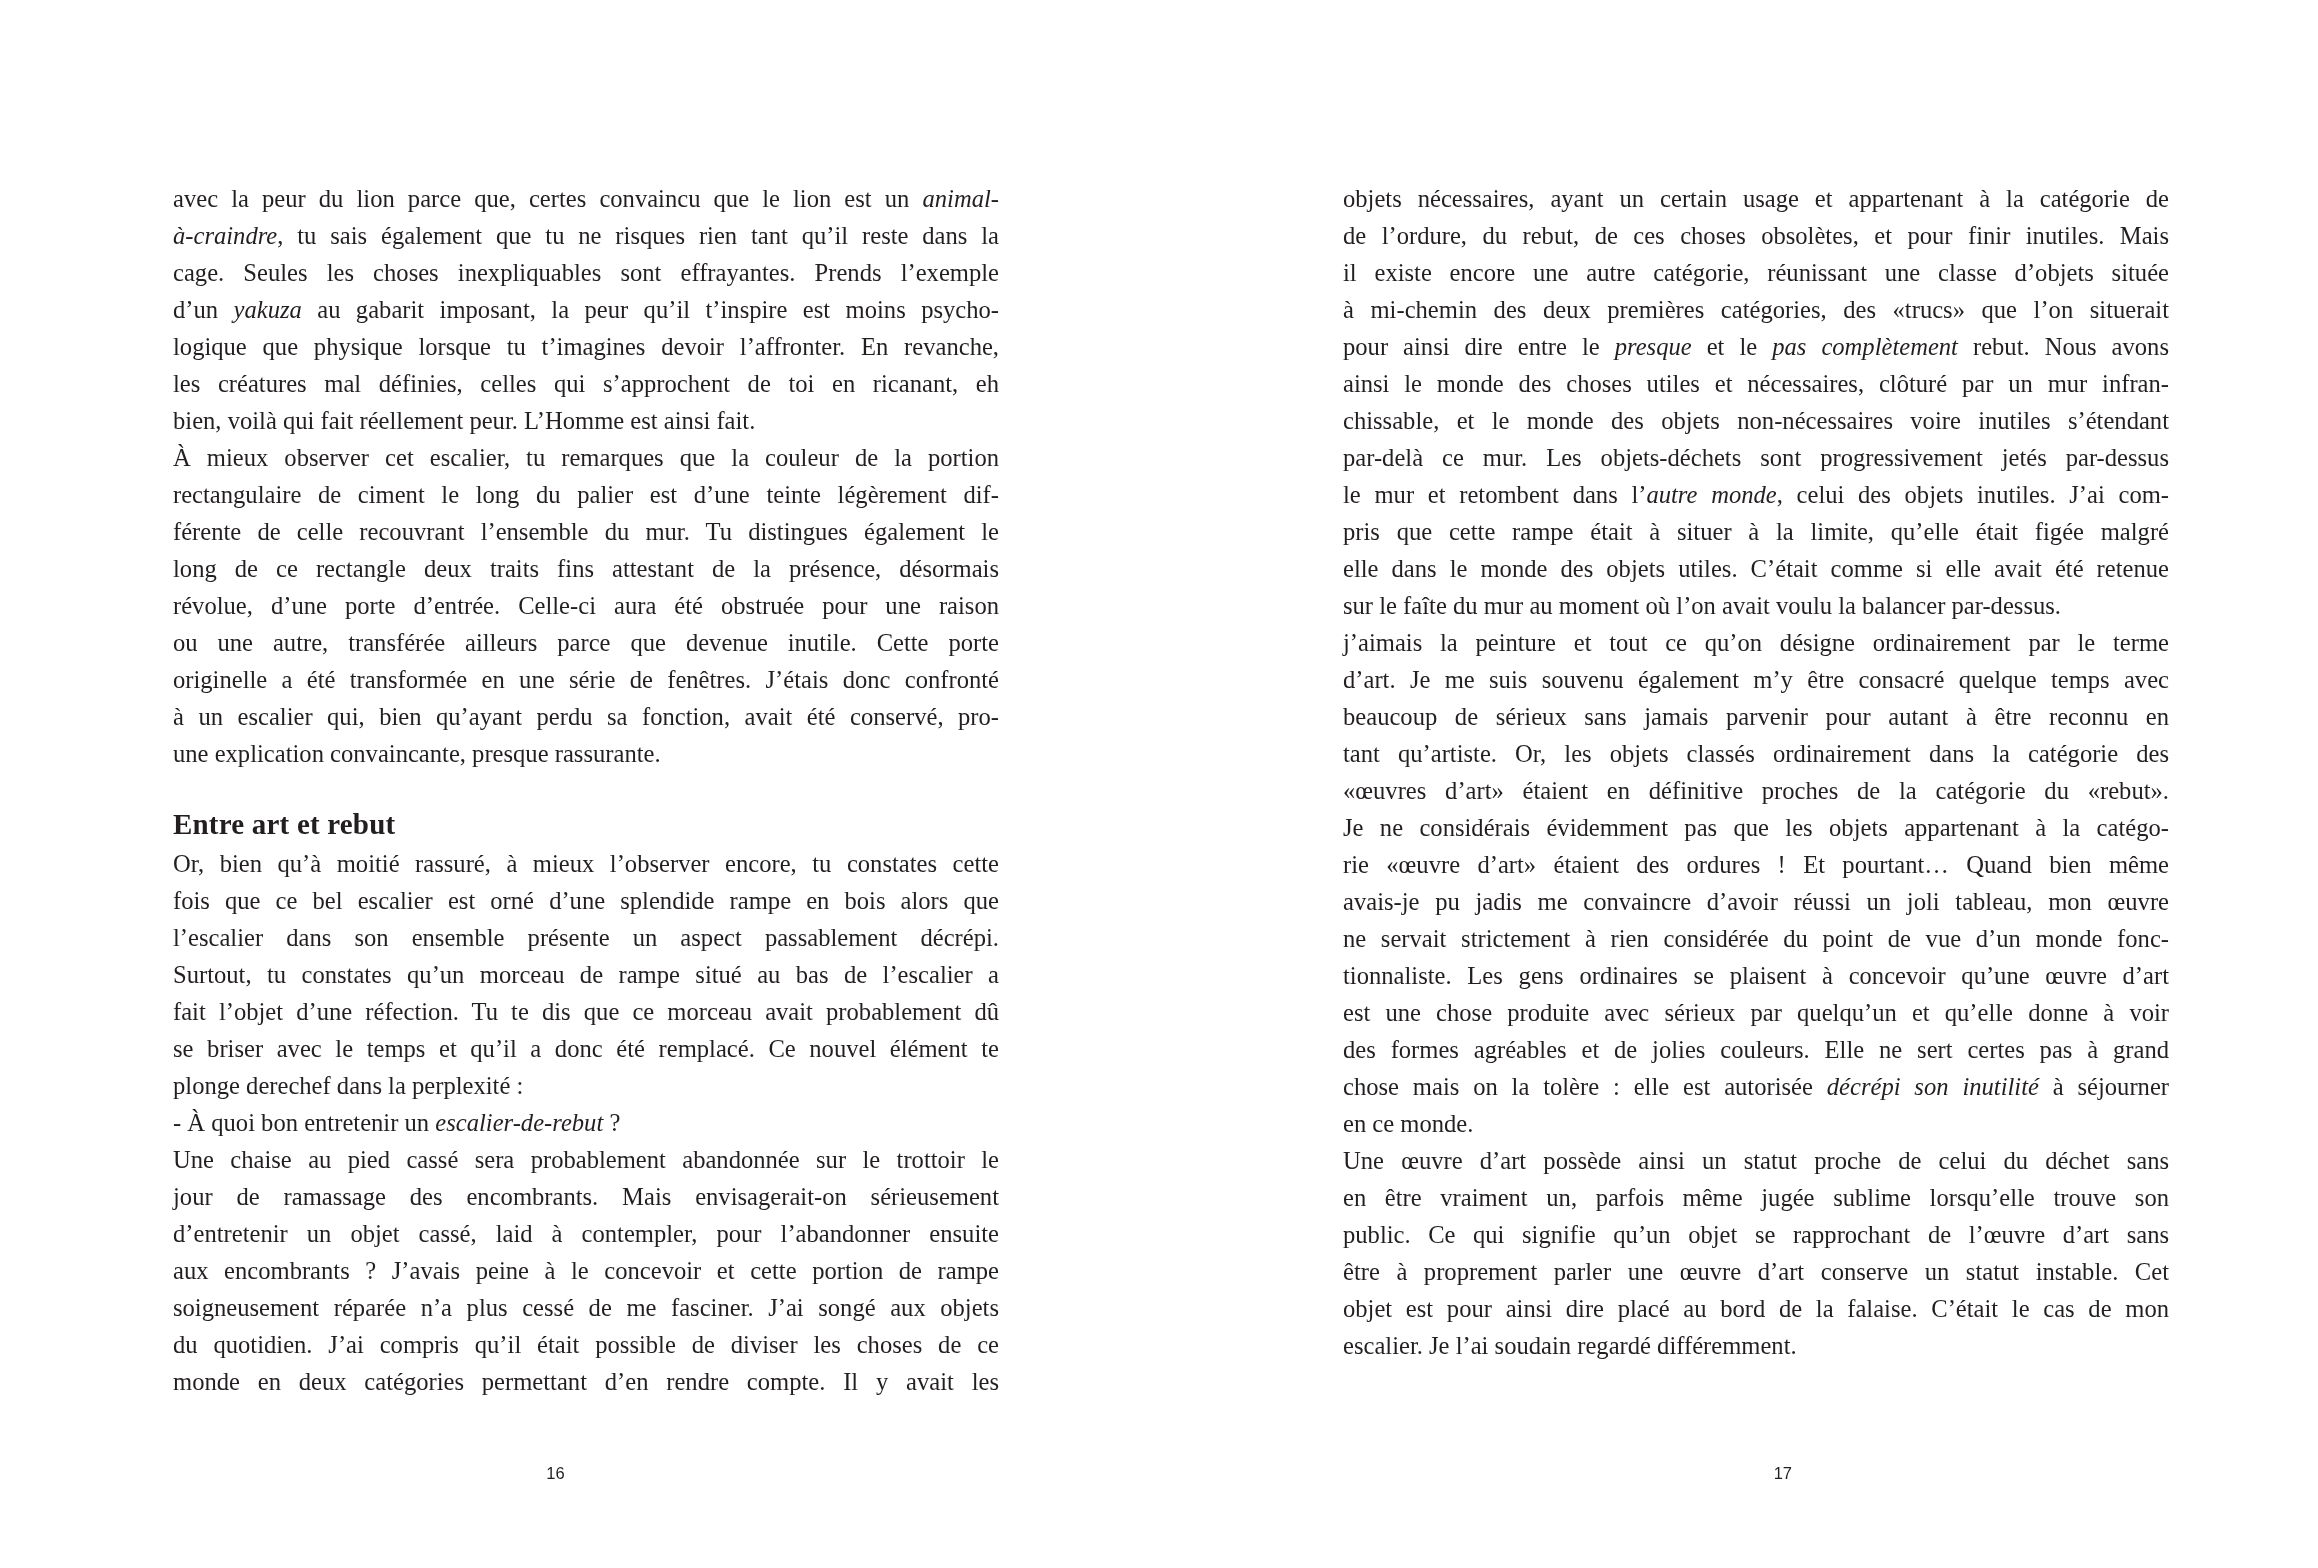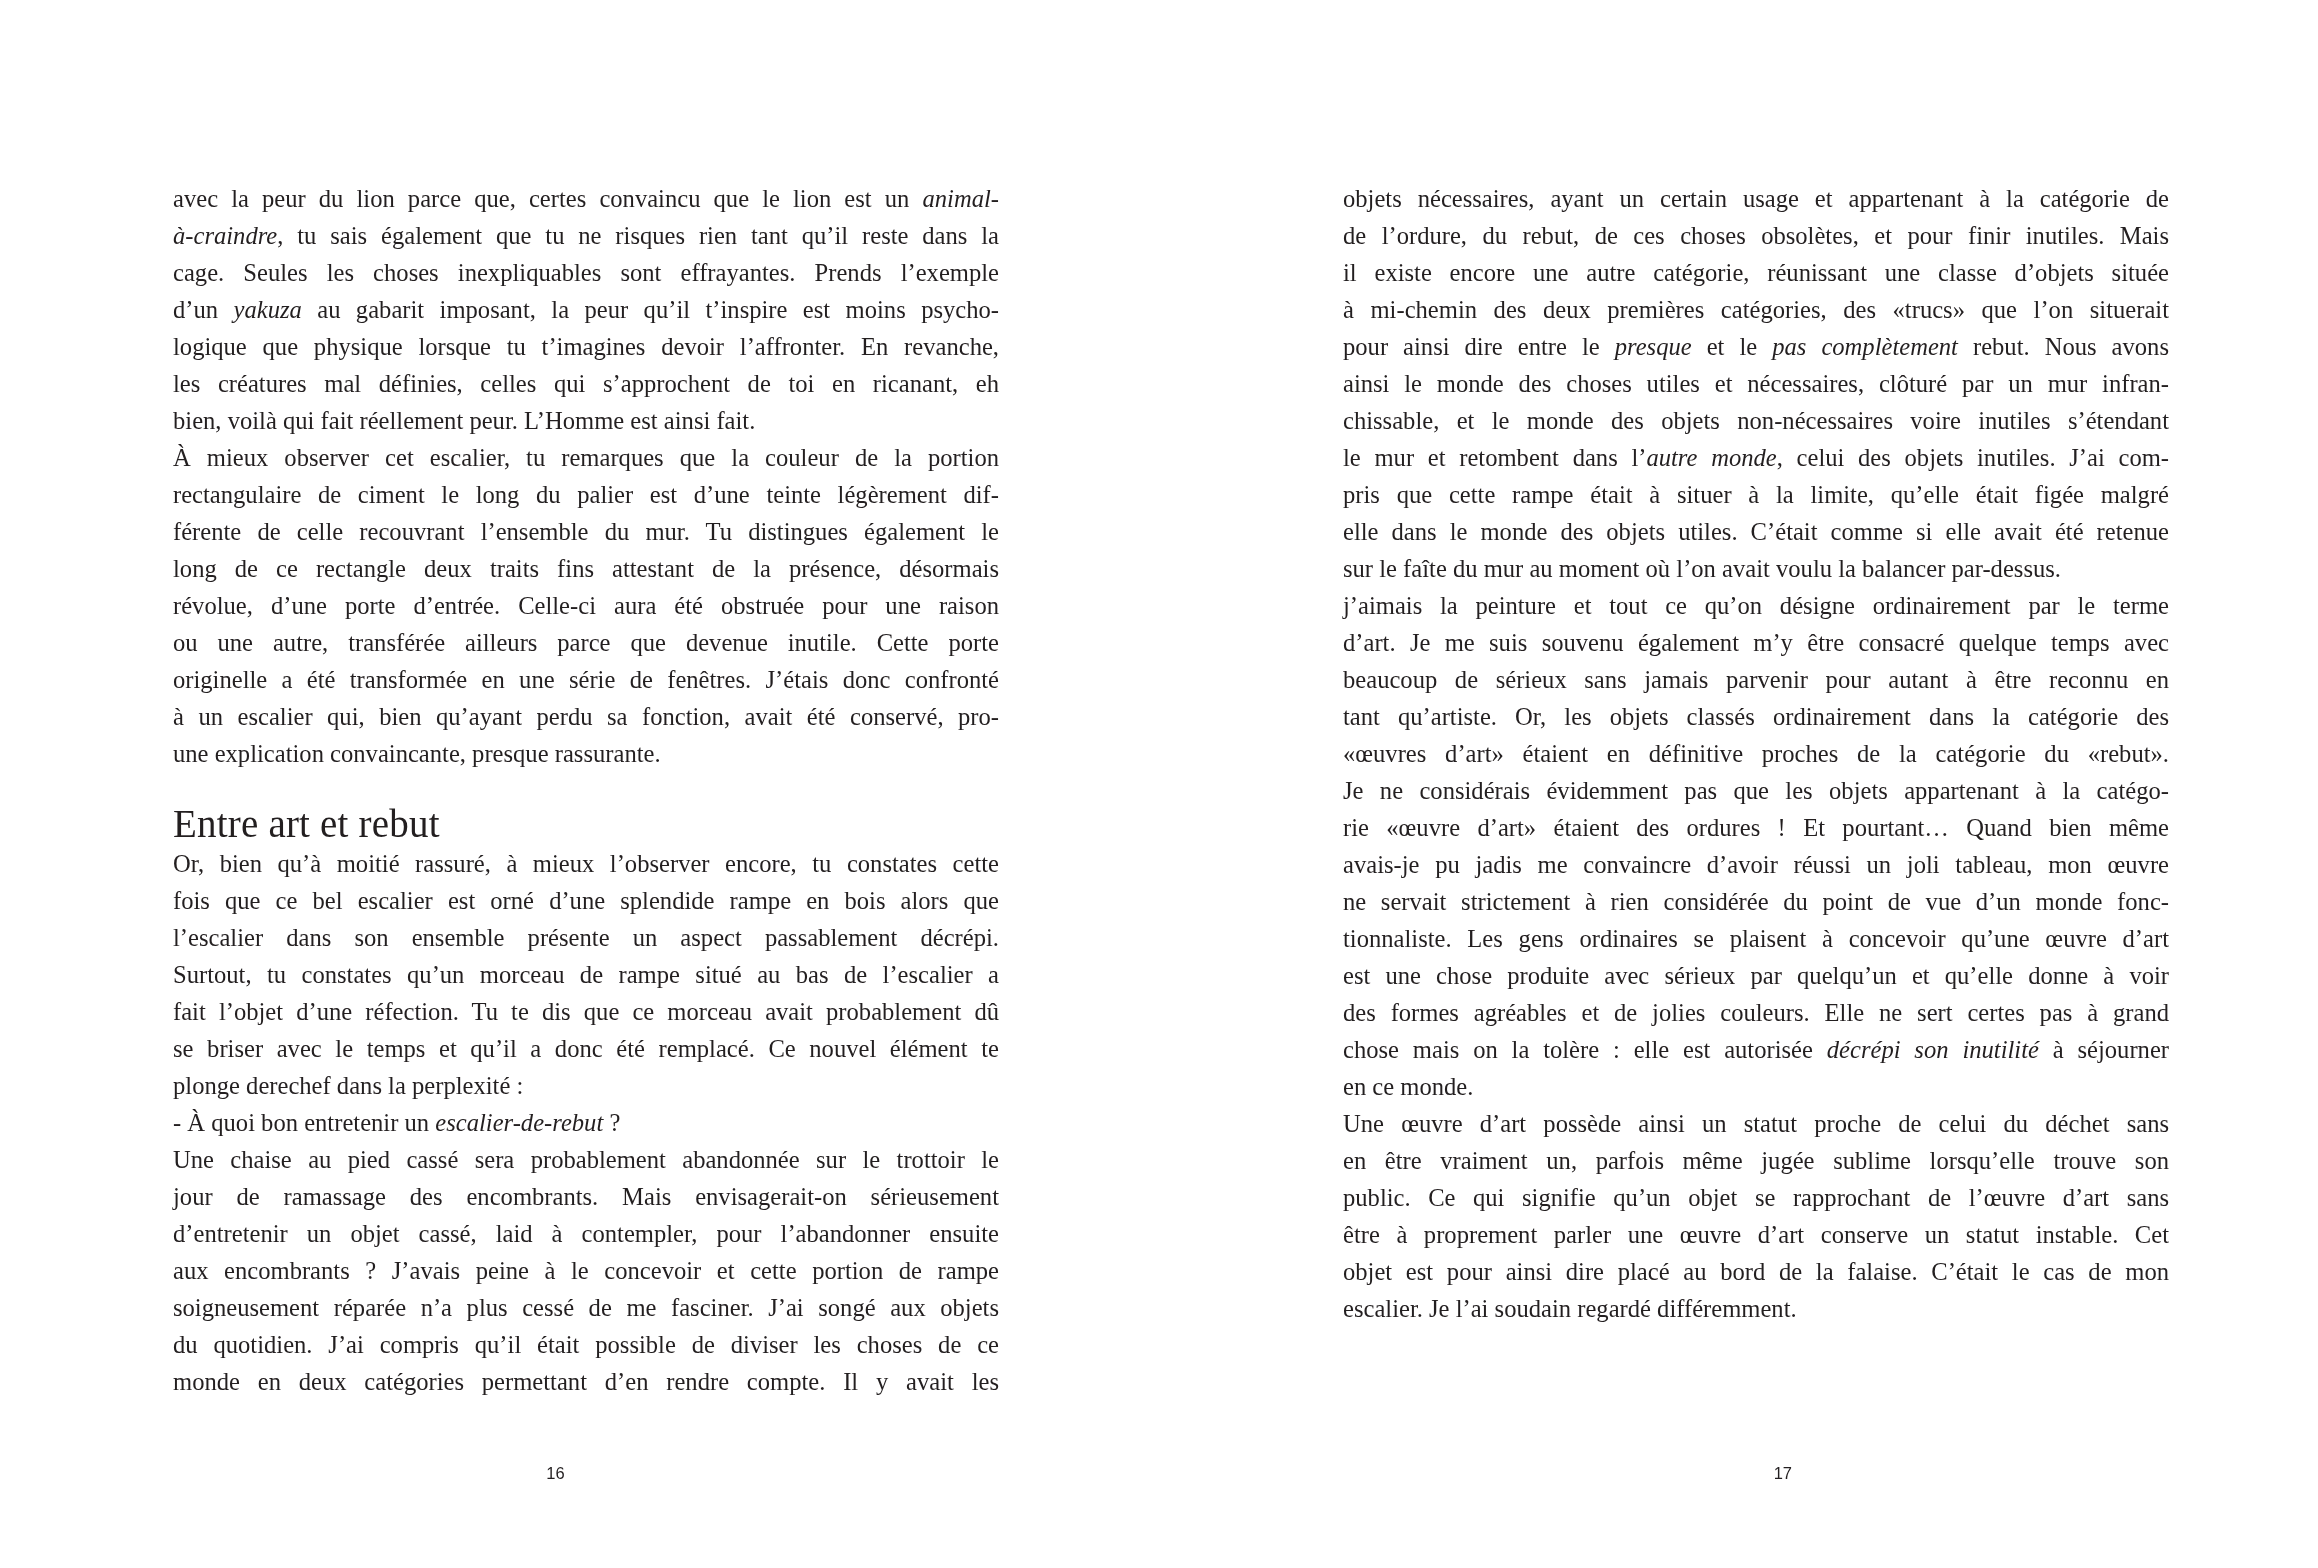--- a/index.html
+++ b/index.html
@@ -9,21 +9,21 @@
   #page-left { left: 0; width: 1159px; }
   #page-right { left: 1159px; width: 1160px; }
   .column { position: absolute; width: 826px; }
   #page-left .column { left: 173px; top: 180px; }
   #page-right .column { left: 184px; top: 180px; }
   .line { display: block; height: 37px; line-height: 37px; font-size: 24.6px;
           text-align: justify; text-align-last: justify; white-space: nowrap; overflow: visible; }
   .line.last { text-align-last: left; }
   .line span { white-space: pre; }
   .it { font-style: italic; }
-  .heading { display: block; font-weight: normal; font-size: 39px; height: 42px;
+  .heading { display: block; font-weight: bold; font-size: 29px; height: 42px;
              line-height: 42px; margin-top: 31px; margin-bottom: 0px; letter-spacing: 0.2px; }
   .folio { position: absolute; top: 1464px; font-size: 16.5px; font-family: "Liberation Sans", "DejaVu Sans", sans-serif;
            color: #231f20; width: 69px; text-align: center; }
   #folio-left { left: 521px; }
   #folio-right { left: 564px; text-align: right; }
 </style>
 </head>
 <body>
 
 <div class="page" id="page-left">
@@ -77,20 +77,21 @@
 <div class="page" id="page-right">
   <div class="column" id="col-right">
       <div class="para">
         <div class="line"><span>objets nécessaires, ayant un certain usage et appartenant à la catégorie de</span></div>
         <div class="line"><span>de l’ordure, du rebut, de ces choses obsolètes, et pour finir inutiles. Mais</span></div>
         <div class="line"><span>il existe encore une autre catégorie, réunissant une classe d’objets située</span></div>
         <div class="line"><span>à mi-chemin des deux premières catégories, des «trucs» que l’on situerait</span></div>
         <div class="line"><span>pour ainsi dire entre le </span><span class="it">presque</span><span> et le </span><span class="it">pas complètement</span><span> rebut. Nous avons</span></div>
         <div class="line"><span>ainsi le monde des choses utiles et nécessaires, clôturé par un mur infran-</span></div>
         <div class="line"><span>chissable, et le monde des objets non-nécessaires voire inutiles s’étendant</span></div>
+        <div class="line"><span>par-delà ce mur. Les objets-déchets sont progressivement jetés par-dessus</span></div>
         <div class="line"><span>le mur et retombent dans l’</span><span class="it">autre monde</span><span>, celui des objets inutiles. J’ai com-</span></div>
         <div class="line"><span>pris que cette rampe était à situer à la limite, qu’elle était figée malgré</span></div>
         <div class="line"><span>elle dans le monde des objets utiles. C’était comme si elle avait été retenue</span></div>
         <div class="line last"><span>sur le faîte du mur au moment où l’on avait voulu la balancer par-dessus.</span></div>
       </div>
       <div class="para">
         <div class="line"><span>j’aimais la peinture et tout ce qu’on désigne ordinairement par le terme</span></div>
         <div class="line"><span>d’art. Je me suis souvenu également m’y être consacré quelque temps avec</span></div>
         <div class="line"><span>beaucoup de sérieux sans jamais parvenir pour autant à être reconnu en</span></div>
         <div class="line"><span>tant qu’artiste. Or, les objets classés ordinairement dans la catégorie des</span></div>

